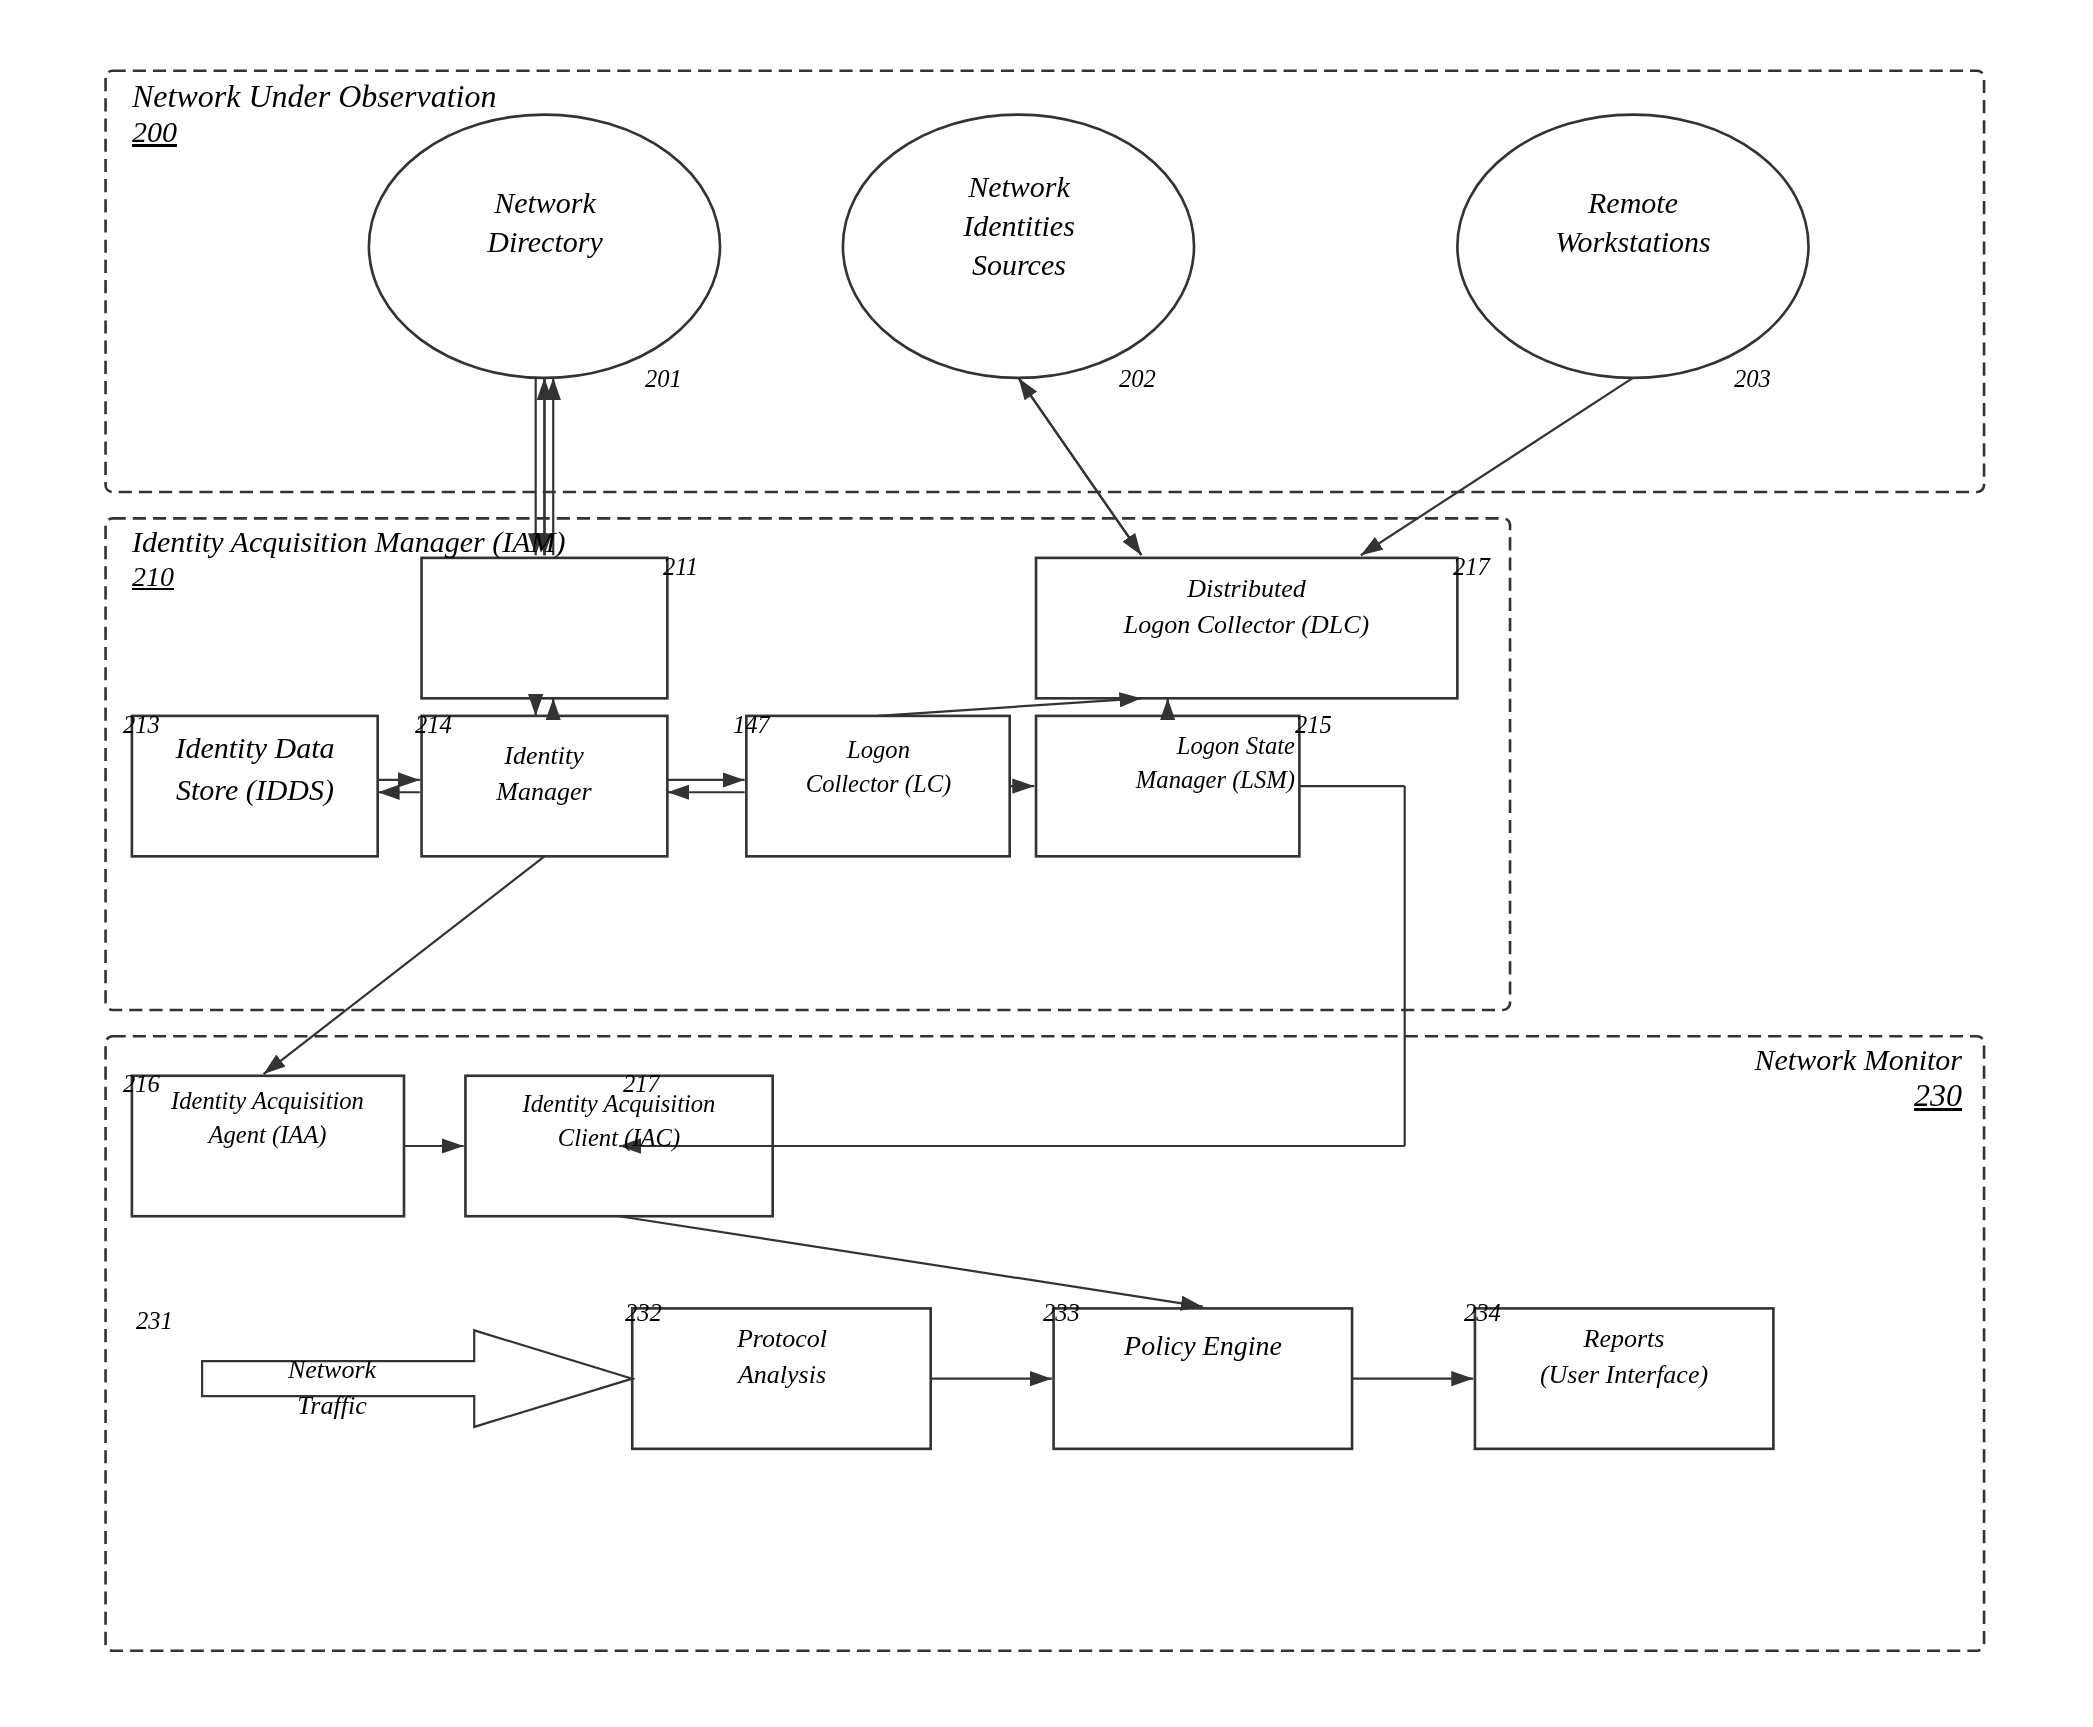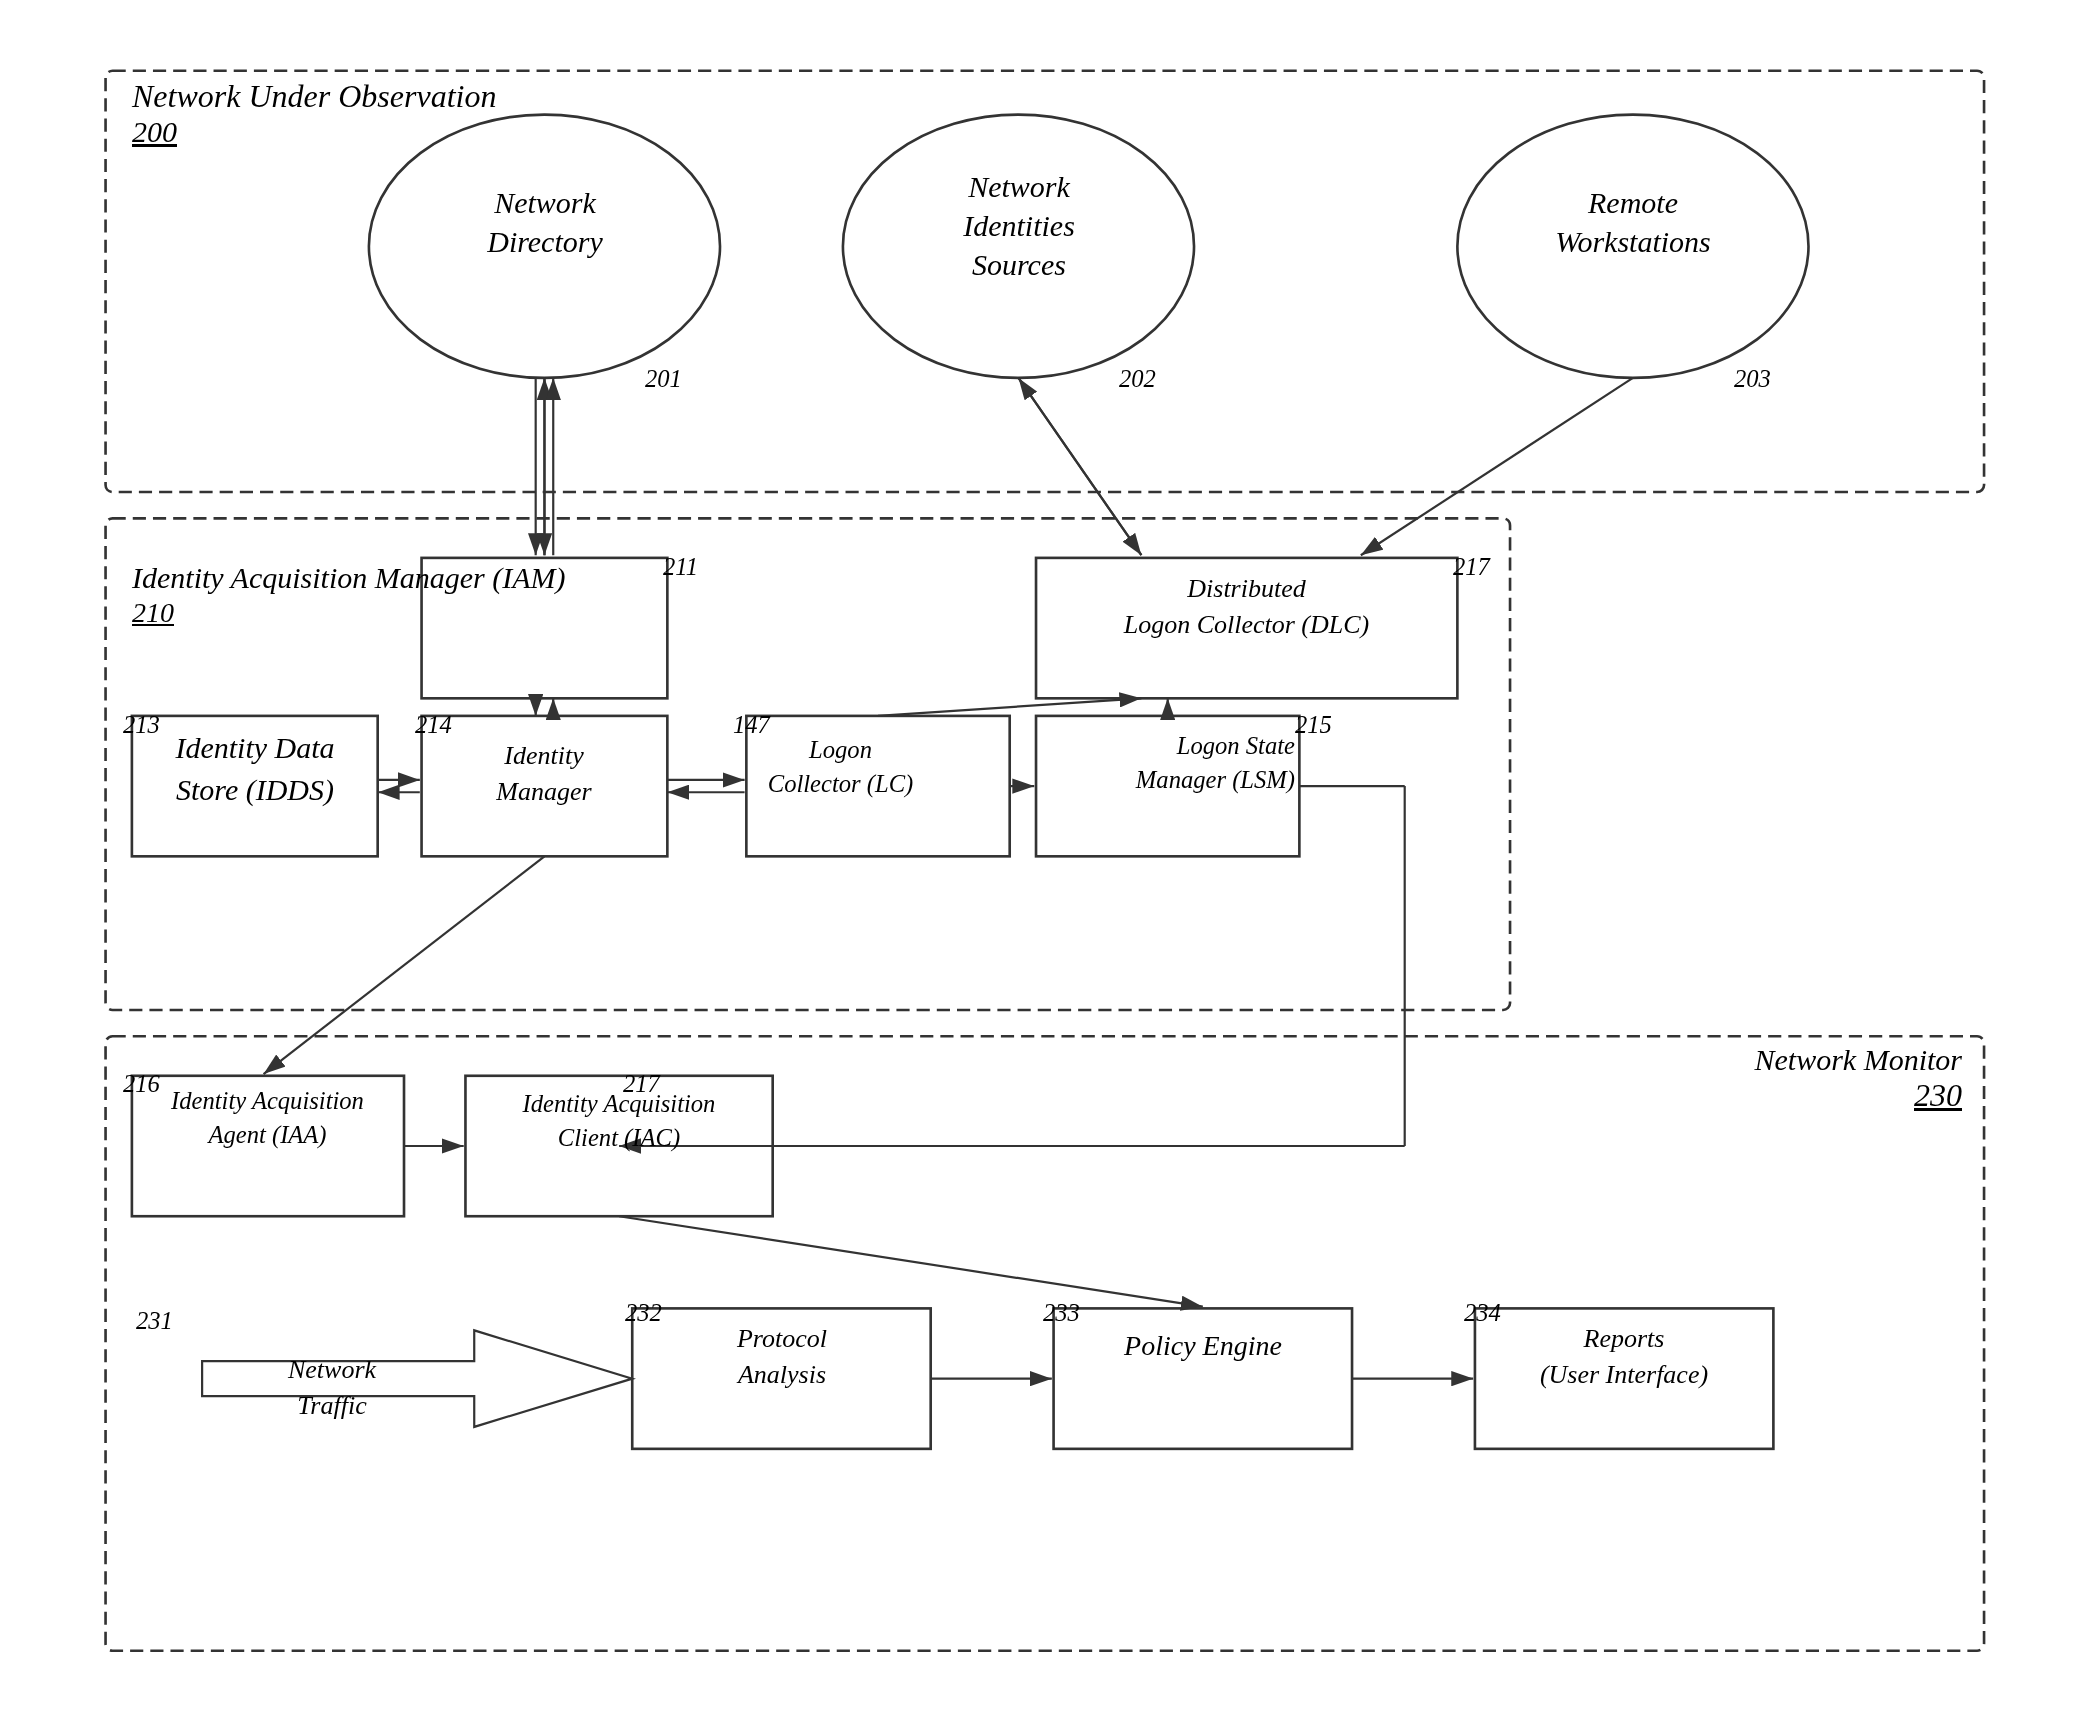--- a/index.html
+++ b/index.html
@@ -133,21 +133,21 @@
     <line x1="1500" y1="835" x2="1500" y2="1245" stroke="#333" stroke-width="2.5"></line>
     <line x1="1500" y1="1245" x2="605" y2="1245" stroke="#333" stroke-width="2.5" marker-end="url(#arrowhead)"></line>
 
   </svg>
 
   <div class="section-label" style="top:24.6px; left:44px;">
     <span style="font-style:italic; font-size:32px;">Network Under Observation</span><br>
     <span style="text-decoration:underline; font-size:30px; font-style:italic;">200</span>
   </div>
 
-  <div class="section-label" style="top:472px; left:44px;margin-top:36px;">
+  <div class="section-label" style="top:472px; left:44px;">
     <span style="font-style:italic; font-size:30px;">Identity Acquisition Manager (IAM)</span><br>
     <span style="text-decoration:underline; font-size:28px; font-style:italic;">210</span>
   </div>
 
   <div class="section-label" style="top:990px; right:44px;">
     <span style="font-style:italic; font-size:30px;">Network Monitor</span><br>
     <span style="text-decoration:underline; font-size:32px; font-style:italic; display:block; text-align:right;">230</span>
   </div>
 
   <div style="position:absolute; top:130px; left:290px; width:334px; text-align:center; font-style:italic; font-size:30px; line-height:1.3; pointer-events:none;">
@@ -180,21 +180,21 @@
   <div style="position:absolute; top:674px; left:44px; width:246px; text-align:center; font-style:italic; font-size:30px; line-height:1.4; pointer-events:none;">
     Identity Data<br>Store (IDDS)
   </div>
   <div class="ref-num" style="top:658px; left:35px;">213</div>
 
   <div style="position:absolute; top:685px; left:342px; width:228px; text-align:center; font-style:italic; font-size:26px; line-height:1.4; pointer-events:none;">
     Identity<br>Manager
   </div>
   <div class="ref-num" style="top:658px; left:327px;">214</div>
 
-  <div style="position:absolute; top:680px; left:625px; width:255px; text-align:center; font-style:italic; font-size:24.6px; line-height:1.4; pointer-events:none;">
+  <div style="position:absolute; top:680px; left:663px; width:255px; text-align:center; font-style:italic; font-size:24.6px; line-height:1.4; pointer-events:none;">
     Logon<br>Collector (LC)
   </div>
   <div class="ref-num" style="top:658px; left:645px;">147</div>
 
   <div style="position:absolute; top:676px; left:952px; width:255px; text-align:right; font-style:italic; font-size:24.6px; line-height:1.4; pointer-events:none;">
     Logon State<br>Manager (LSM)
   </div>
   <div class="ref-num" style="top:658px; left:1207px;">215</div>
 
   <div style="position:absolute; top:1031px; left:48px; width:263px; text-align:center; font-style:italic; font-size:24.6px; line-height:1.4; pointer-events:none;">

